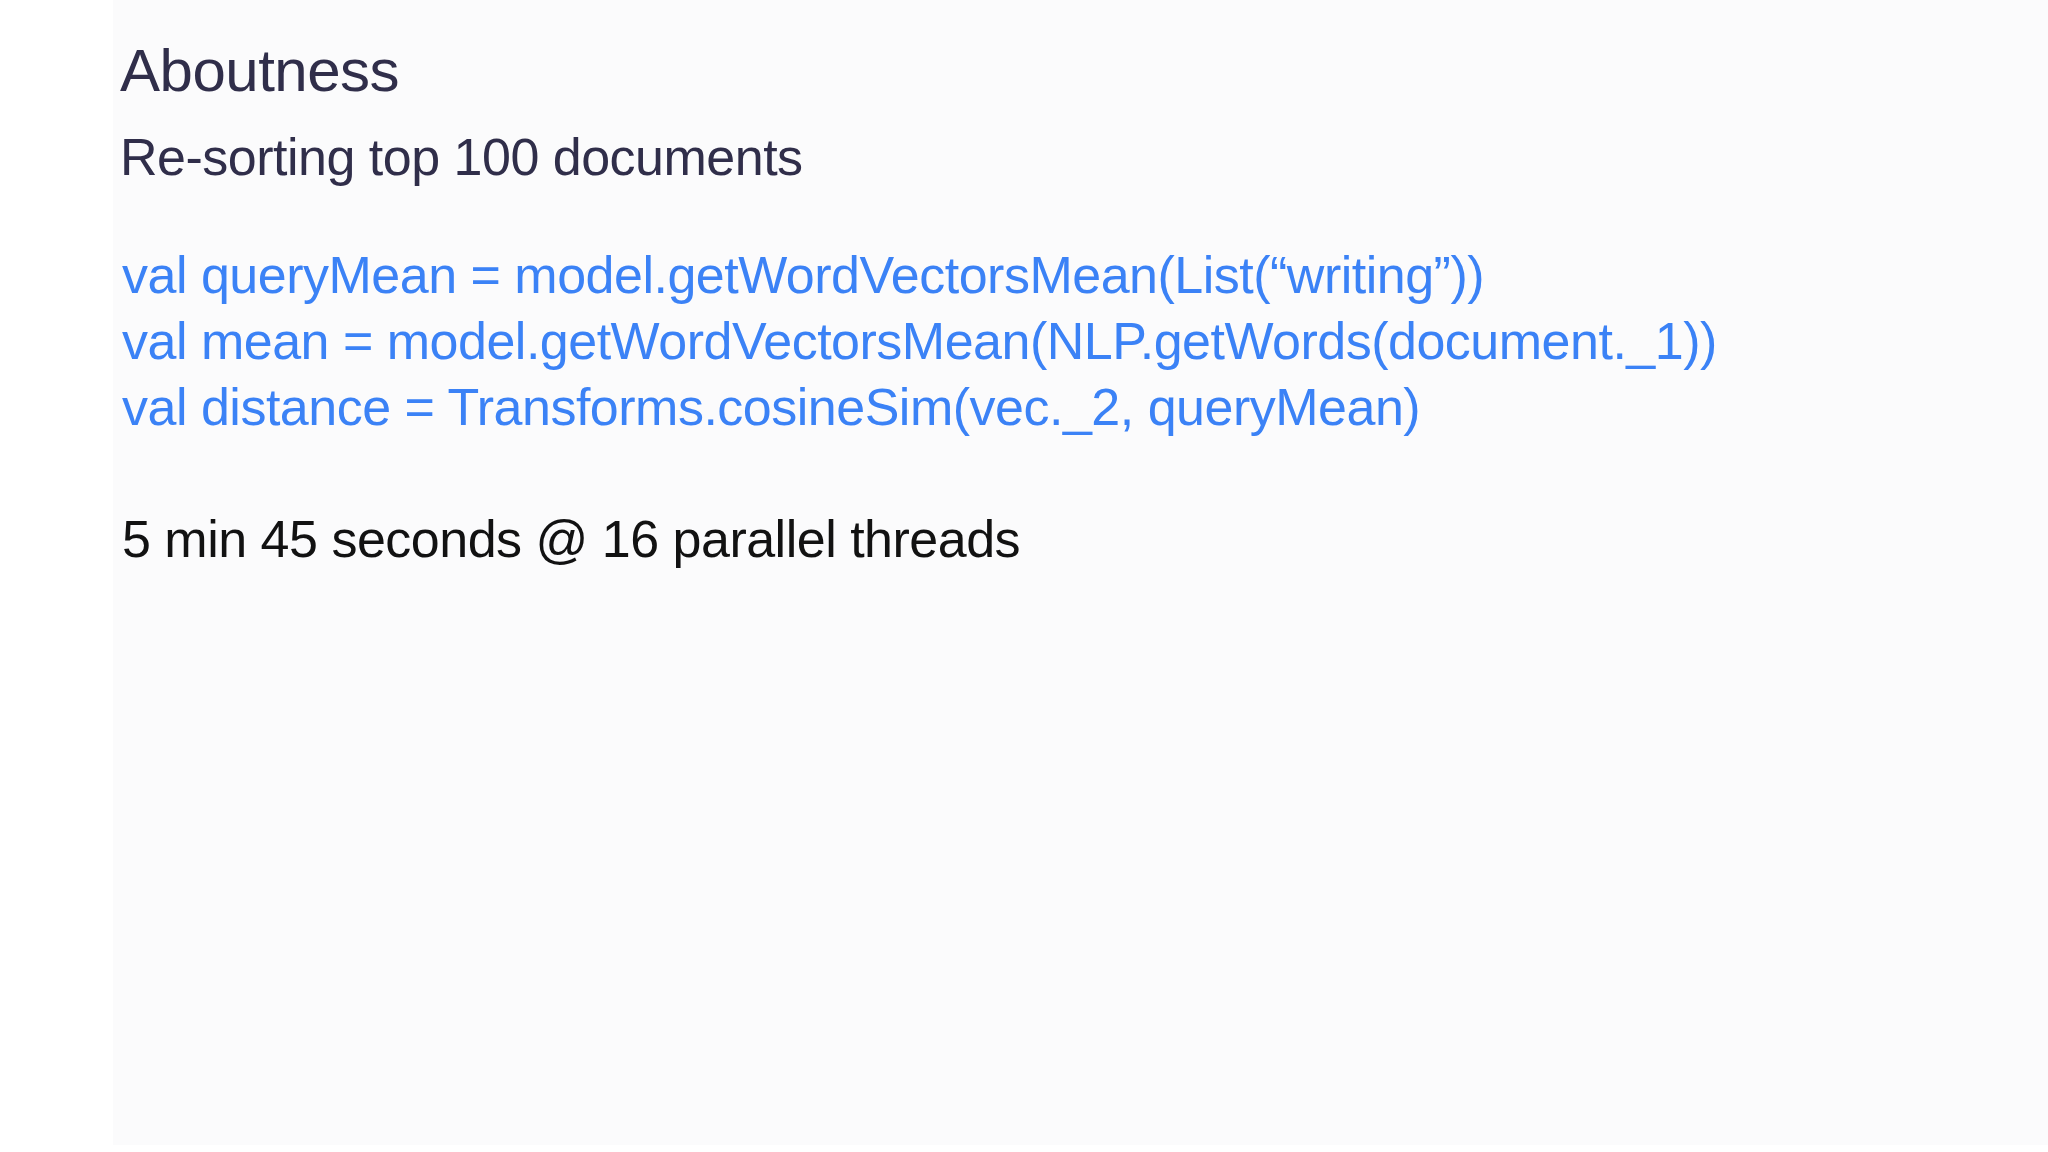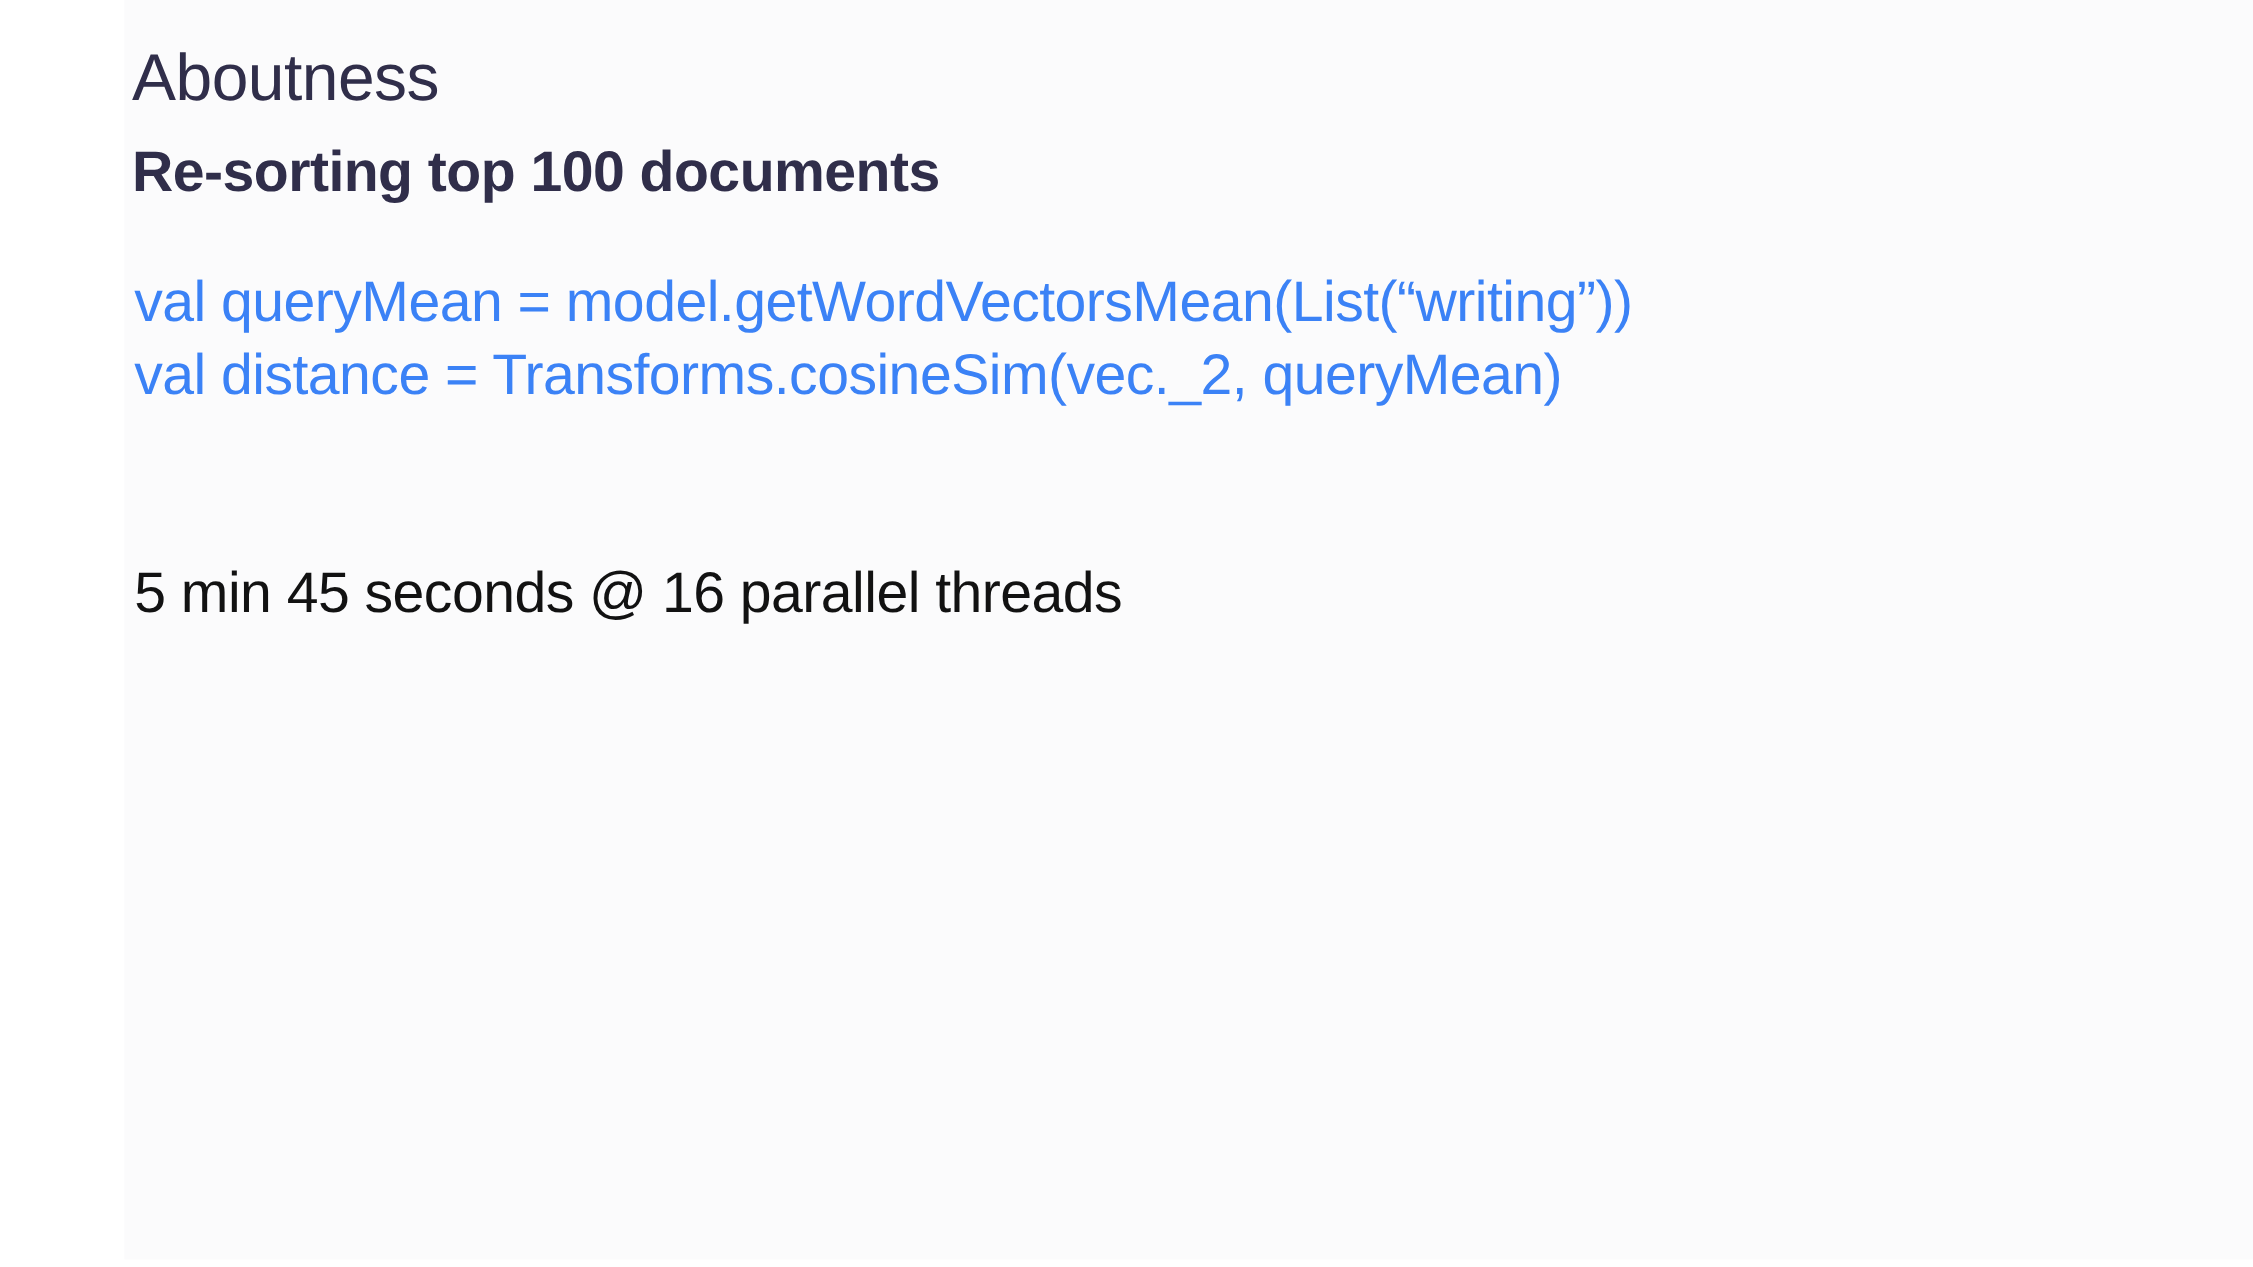--- a/index.html
+++ b/index.html
@@ -34,21 +34,21 @@
     color: #302e4a;
     white-space: pre;
   }
 
   .slide-subtitle {
     position: absolute;
     left: 7px;
     top: 128px;
     margin: 0;
     font-size: 52px;
-    font-weight: 700;
+    font-weight: 400;
     line-height: 1.15;
     letter-spacing: -0.5px;
     color: #302e4a;
     white-space: pre;
   }
 
   .code-block {
     position: absolute;
     left: 9px;            
     top: 242px;
@@ -79,18 +79,19 @@
 <body>
 
 <div class="slide">
 
   <h1 class="slide-title">Aboutness</h1>
 
   <h2 class="slide-subtitle">Re-sorting top 100 documents</h2>
 
   <div class="code-block">
     <div class="code-line">val queryMean = model.getWordVectorsMean(List(“writing”))</div>
+    <div class="code-line">val mean = model.getWordVectorsMean(NLP.getWords(document._1))</div>
     <div class="code-line">val distance = Transforms.cosineSim(vec._2, queryMean)</div>
   </div>
 
   <p class="timing-line">5 min 45 seconds @ 16 parallel threads</p>
 
 </div>
 
 </body></html>

